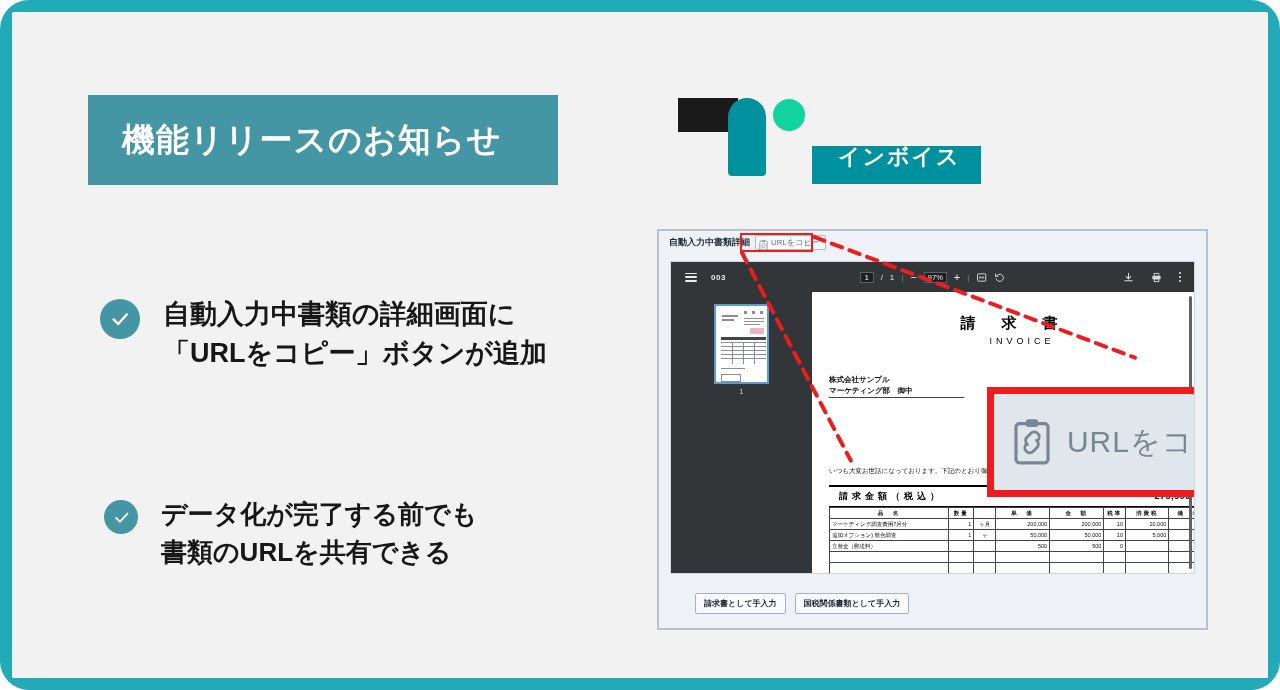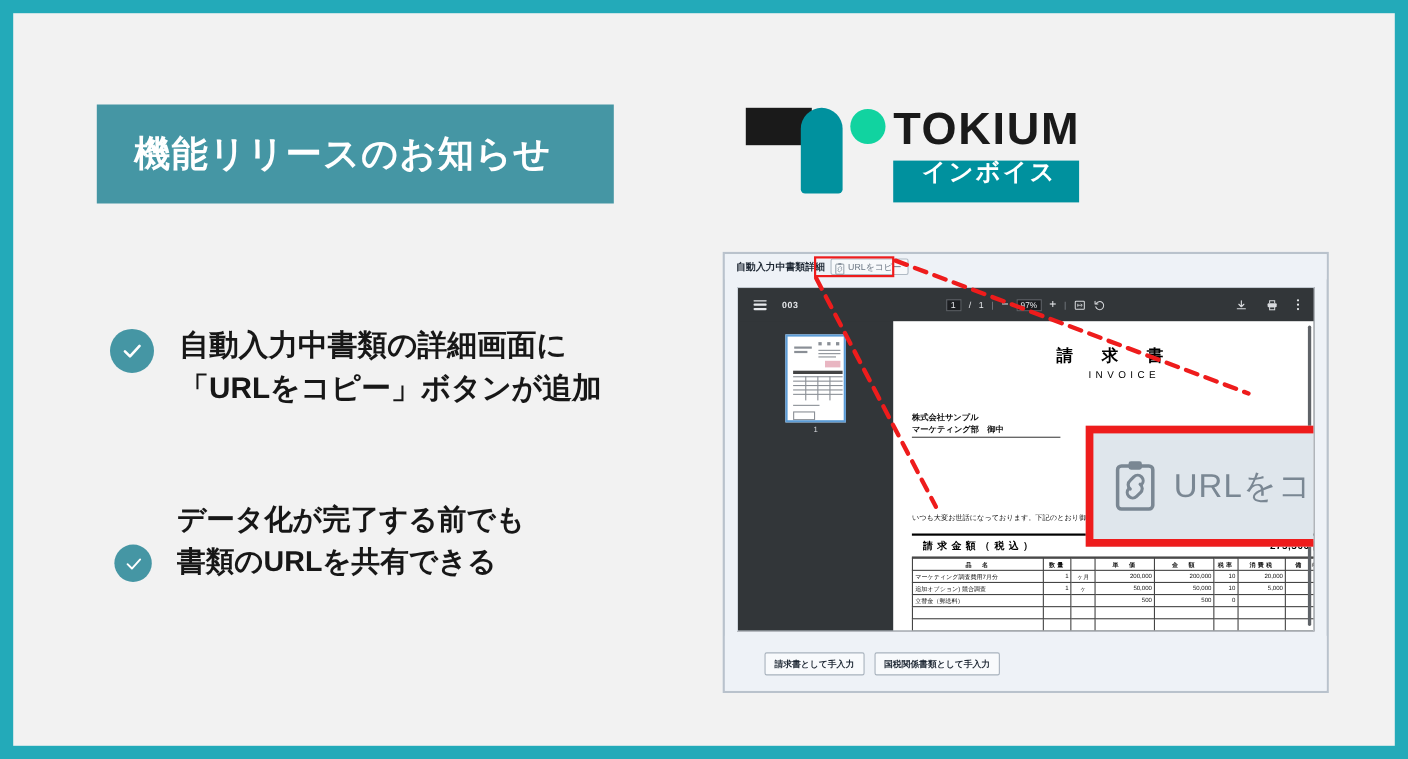--- a/index.html
+++ b/index.html
@@ -4,21 +4,21 @@
 <title>機能リリースのお知らせ</title>
 <style>
   * { margin:0; padding:0; box-sizing:border-box; }
   html, body {
     width:1280px; height:690px;
     font-family:"Liberation Sans", "DejaVu Sans", sans-serif;
     background:#ffffff;
   }
   #slide {
     position:relative; width:1280px; height:690px;
-    background:#23aab9; padding:12px; overflow:hidden;
+    background:#23aab9; padding:12px; overflow:hidden;border-radius:29px;
   }
   #canvas {
     position:relative; width:100%; height:100%;
     background:#f2f2f2; overflow:hidden;
   }
 
   
   #title-banner {
     position:absolute; left:76px; top:83px; width:470px; height:90px;
     background:#4596a4; display:flex; align-items:center;
@@ -42,21 +42,21 @@
   #logo-sub {
     position:absolute; left:140px; top:54px; height:38px;
     background:#00919e; color:#ffffff; font-size:22px; font-weight:bold;
     letter-spacing:2px; display:flex; align-items:center;
     padding:0 20px 16px 26px;
   }
 
   
   .bullet { position:absolute; display:flex; align-items:flex-start; }
   #bullet-0 { left:88px; top:283px; }
-  #bullet-1 { left:92px; top:441px;align-items:flex-end; }
+  #bullet-1 { left:92px; top:483px; }
   .check-circle {
     flex:0 0 auto; border-radius:50%;
     background:#4596a4; display:flex; align-items:center; justify-content:center;
   }
   #bullet-0 .check-circle { width:40px; height:40px; margin-top:4px; }
   #bullet-1 .check-circle { width:34px; height:34px; margin-top:5px; }
   .check-circle svg { display:block; }
   .bullet-text {
     color:#171717; font-weight:bold; white-space:pre-line;
   }
@@ -181,21 +181,20 @@
     <div id="title-banner">
       <div id="title-text">機能リリースのお知らせ</div>
     </div>
 
     <div id="logo">
       <div id="logo-mark">
         <span class="mark-bar"></span>
         <span class="mark-stem"></span>
         <span class="mark-dot"></span>
       </div>
-      <div id="logo-word">TOKIUM</div>
       <div id="logo-sub">インボイス</div>
     </div>
 
     <div class="bullet" id="bullet-0">
       <span class="check-circle">
         <svg width="22" height="22" viewBox="0 0 24 24" aria-hidden="true">
           <path d="M5 12.5 L10 17.5 L19.5 7" fill="none" stroke="#ffffff" stroke-width="2.6" stroke-linecap="round" stroke-linejoin="round"></path>
         </svg>
       </span>
       <span class="bullet-text">自動入力中書類の詳細画面に

